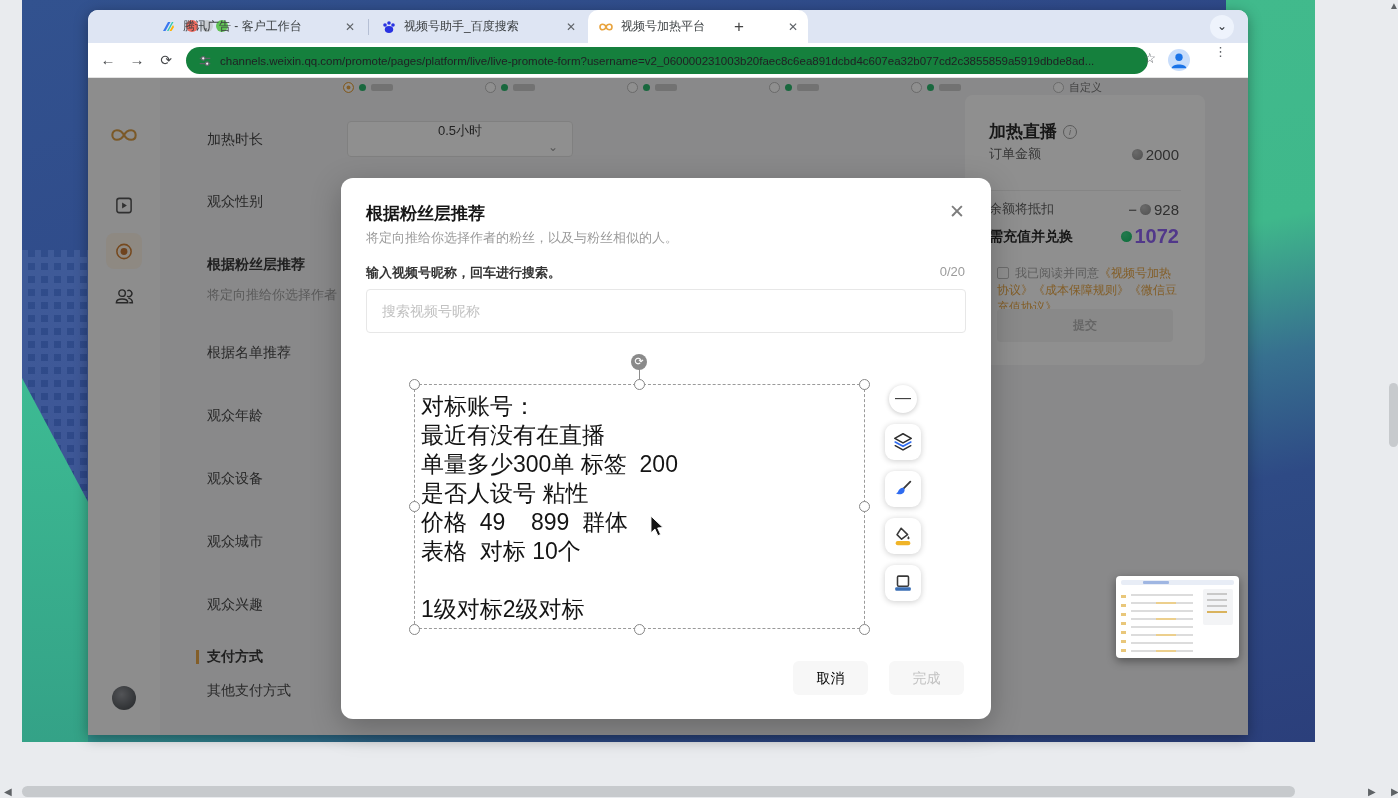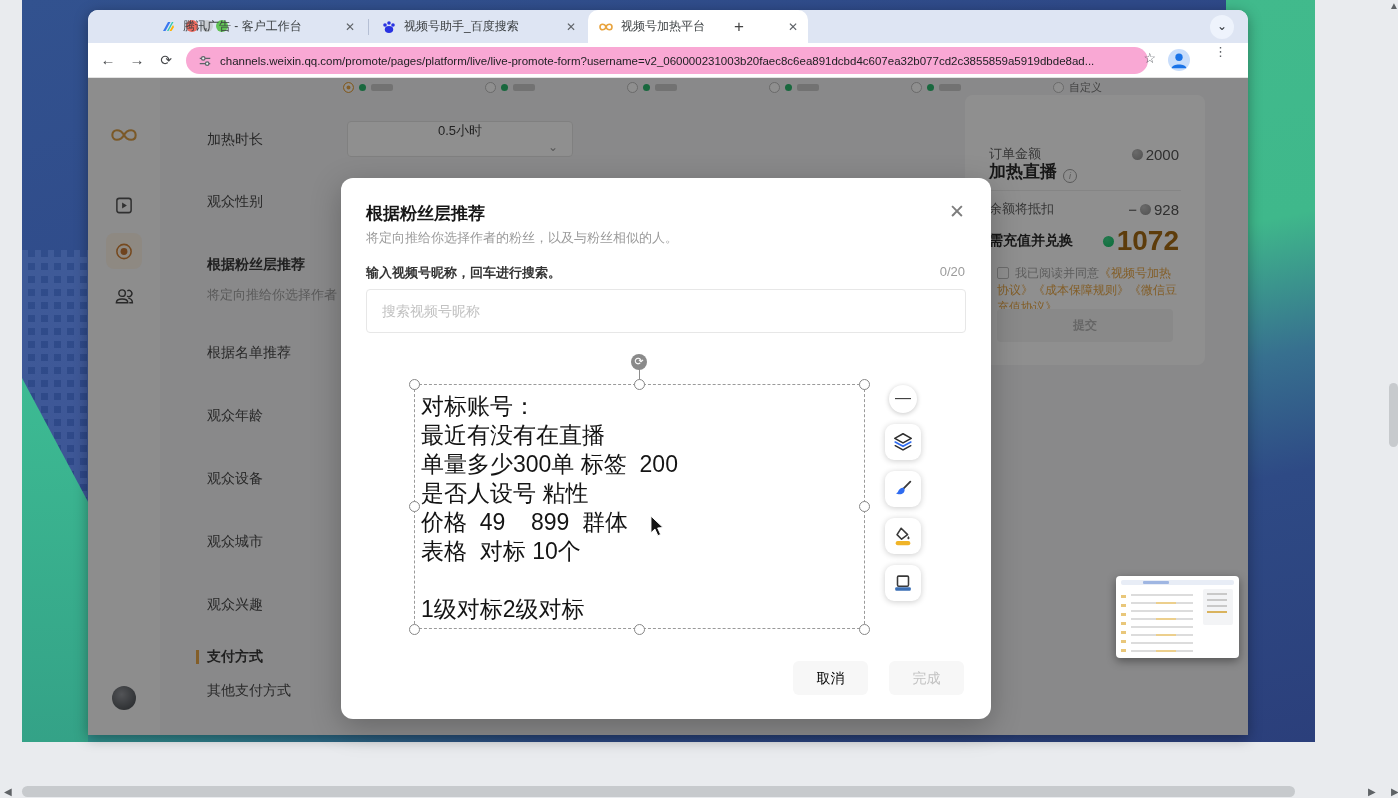--- a/index.html
+++ b/index.html
@@ -33,21 +33,21 @@
   .tab2 { left:283px; width:215px; }
   .tabsep { position:absolute; left:280px; top:9px; width:1px; height:16px; background:#b5bfd4; }
   .tab3 { left:500px; width:220px; background:#fff; border-radius:10px 10px 0 0; }
   .newtab { position:absolute; left:642px; top:8px; width:18px; height:18px; font-size:17px; color:#444; text-align:center; line-height:17px; }
   .tab-expand { position:absolute; right:14px; top:5px; width:24px; height:24px; border-radius:50%; background:#eef3fc; color:#30343a; text-align:center; line-height:22px; font-size:12px; }
   .favicon { width:16px; height:16px; flex:0 0 16px; }
 
   .toolbar { position:absolute; left:0; top:33px; width:100%; height:35px; background:#fff; border-bottom:1px solid #e3e3e3; }
   .navbtn { position:absolute; top:7px; width:20px; height:20px; color:#46484b; font-size:15px; text-align:center; line-height:20px; }
   .nav-back { left:10px; } .nav-fwd { left:39px; } .nav-reload { left:68px; font-size:14px; }
-  .urlpill { position:absolute; left:98px; top:4px; width:962px; height:27px; background:#f9a8d4; border-radius:14px;
+  .urlpill { position:absolute; left:98px; top:4px; width:962px; height:27px; background:#15803d; border-radius:14px;
              display:flex; align-items:center; padding:0 12px; gap:8px; }
   .urltext { font-size:11.5px; color:#202124; white-space:nowrap; overflow:hidden; }
   .star { position:absolute; right:92px; top:7px; font-size:14px; color:#5f6368; }
   .profile { position:absolute; right:58px; top:6px; width:22px; height:22px; border-radius:50%; background:#c8ddfb; text-align:center; }
   .kebab { position:absolute; right:26px; top:5px; color:#5f6368; font-size:13px; letter-spacing:0; line-height:8px; width:8px; text-align:center; }
 
   
   .content { position:absolute; left:0; top:68px; width:1160px; height:657px; background:#f4f4f6; overflow:hidden; }
   .app-sidebar { position:absolute; left:0; top:0; width:72px; height:100%; background:#fbfbfc; }
   .side-ic { position:absolute; left:50%; transform:translateX(-50%); }
@@ -66,31 +66,31 @@
   .fieldlbl { position:absolute; left:119px; font-size:14px; color:#3e3e3e; white-space:nowrap; }
   .fieldlbl.bold { font-weight:700; color:#2e2e2e; }
   .fielddesc { position:absolute; left:119px; font-size:13px; color:#9b9b9b; white-space:nowrap; }
   .pay-bar { position:absolute; left:108px; top:572px; width:3px; height:14px; background:#e8a33d; }
   .dropdown { position:absolute; left:259px; top:43px; width:226px; height:36px; background:#fff; border:1px solid #e2e2e2;
               border-radius:4px; display:flex; align-items:center; padding:0 14px; font-size:13px; color:#333;flex-direction:column; }
   .dd-chev { margin-left:auto; color:#9a9a9a; font-size:12px; }
 
   
   .card { position:absolute; left:877px; top:17px; width:240px; height:270px; background:#fff; border-radius:8px; }
-  .card-title { position:absolute; left:24px; top:25px; font-size:17px; font-weight:700; color:#1d1d1d; display:flex; align-items:flex-end; gap:6px;margin-top:40px; }
+  .card-title { position:absolute; left:24px; top:25px; font-size:17px; font-weight:700; color:#1d1d1d; display:flex; align-items:center; gap:6px; }
   .info-ic { width:14px; height:14px; border-radius:50%; border:1px solid #9a9a9a; color:#9a9a9a; font-size:9px;
              font-style:italic; text-align:center; line-height:13px; font-weight:400; }
   .crow { position:absolute; left:24px; right:26px; display:flex; align-items:center; }
   .crow .lab { font-size:13px; color:#595959; }
   .crow .val { margin-left:auto; display:flex; align-items:center; gap:3px; font-size:15px; color:#4c4c4c; }
   .bean { width:11px; height:11px; border-radius:50%; background:radial-gradient(circle at 35% 30%,#b9b9b9,#8a8a8a); display:inline-block; }
   .bean.green { background:radial-gradient(circle at 35% 30%,#35d584,#07c160); }
   .card-div { position:absolute; left:24px; right:24px; top:95px; height:1px; background:#ececec; }
   .crow.strong .lab { font-weight:700; color:#1e1e1e; font-size:14px; }
-  .crow.strong .val { font-size:28px; font-weight:700; color:#a16207; }
+  .crow.strong .val { font-size:20px; font-weight:700; color:#8b5cf6; }
   .agree { position:absolute; left:32px; top:170px; width:180px; font-size:12px; line-height:17px; color:#a0a0a0; }
   .agree .cb { display:inline-block; width:12px; height:12px; border:1px solid #bdbdbd; border-radius:2px; background:#fff;
                vertical-align:-2px; margin-right:6px; }
   .agree a { color:#e8a33d; text-decoration:none; }
   .submit { position:absolute; left:32px; top:214px; width:176px; height:33px; background:#f4f4f4; border-radius:4px;
             font-size:12px; color:#b3b3b3; text-align:center; line-height:33px; font-weight:700; }
 
   
   .dim { position:absolute; left:88px; top:78px; width:1160px; height:657px; background:rgba(18,18,18,.47); z-index:2; }
 

